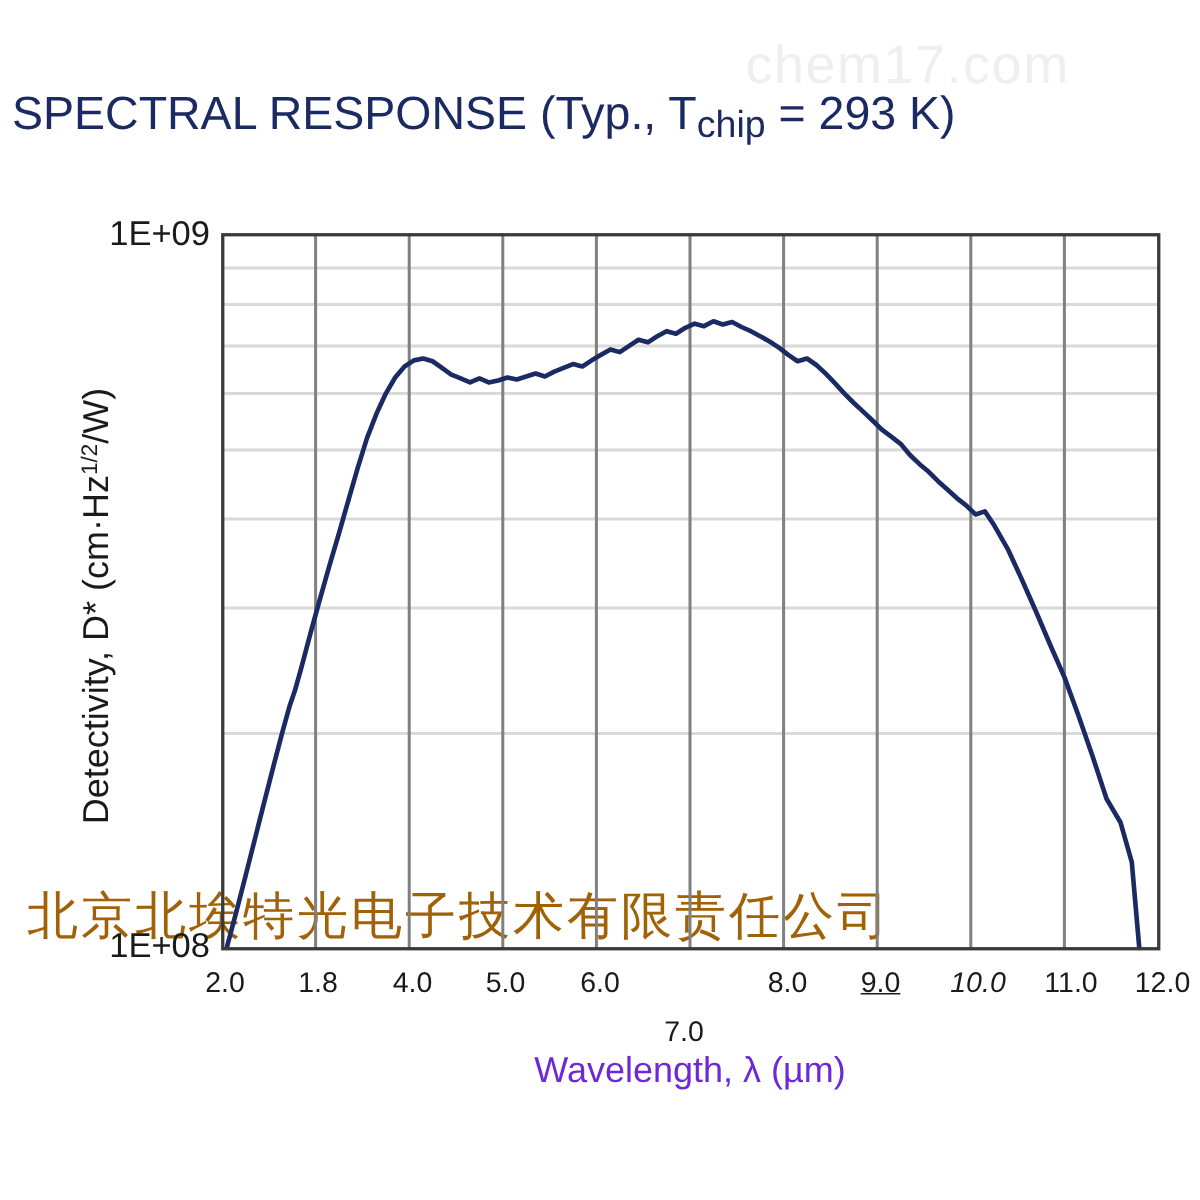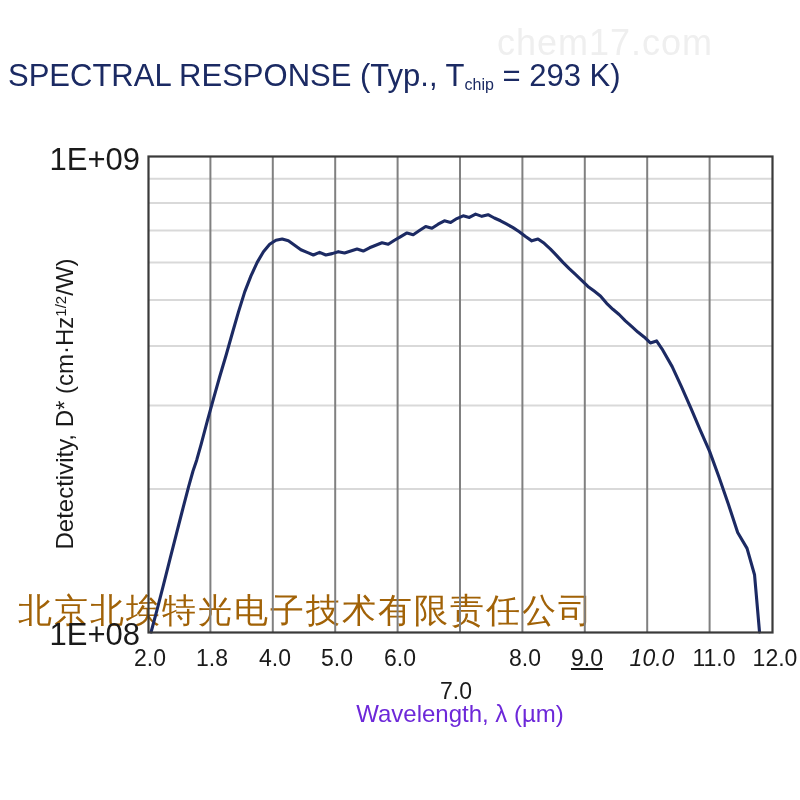--- a/index.html
+++ b/index.html
@@ -22,21 +22,21 @@
     color:#a16207;font-family:"DejaVu Sans",sans-serif;
     white-space:nowrap;user-select:none;
   }
 
   .chart-title{
     position:absolute;left:8px;top:58px;
     font-size:31px;color:#1b2a63;
     font-family:"Liberation Sans",sans-serif;
     white-space:nowrap;
   }
-  .chart-title sub{font-size:16px;vertical-align:-0.22em;}
+  .chart-title sub{font-size:25px;vertical-align:-0.22em;}
 
   .ylabel{
     position:absolute;
     left:-170px;top:390px;
     width:470px;text-align:center;
     transform:rotate(-90deg);
     transform-origin:center center;
     font-size:24px;color:#1a1a1a;
     white-space:nowrap;
   }
@@ -44,27 +44,27 @@
 
   .xlabel{
     position:absolute;left:148px;top:700px;width:624px;
     text-align:center;font-size:24px;color:#6d28d9;
     white-space:nowrap;
   }
 
   .ytick{
     position:absolute;right:0;
     width:100px;text-align:right;
-    font-size:31px;color:#1a1a1a;white-space:nowrap;
+    font-size:23px;color:#1a1a1a;white-space:nowrap;
   }
   .ytick-wrap{position:absolute;left:36px;width:104px;}
 
   .xtick{
     position:absolute;top:645px;
-    font-size:23px;color:#1a1a1a;
+    font-size:19px;color:#1a1a1a;
     text-align:center;white-space:nowrap;
     transform:translateX(-50%);
   }
 </style>
 </head>
 <body>
 
 <div id="figure">
 
   <div class="watermark-top">chem17.com</div>

